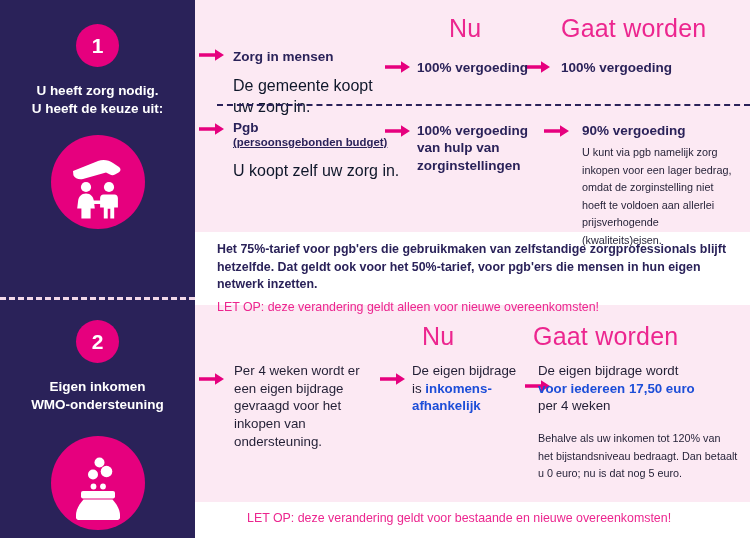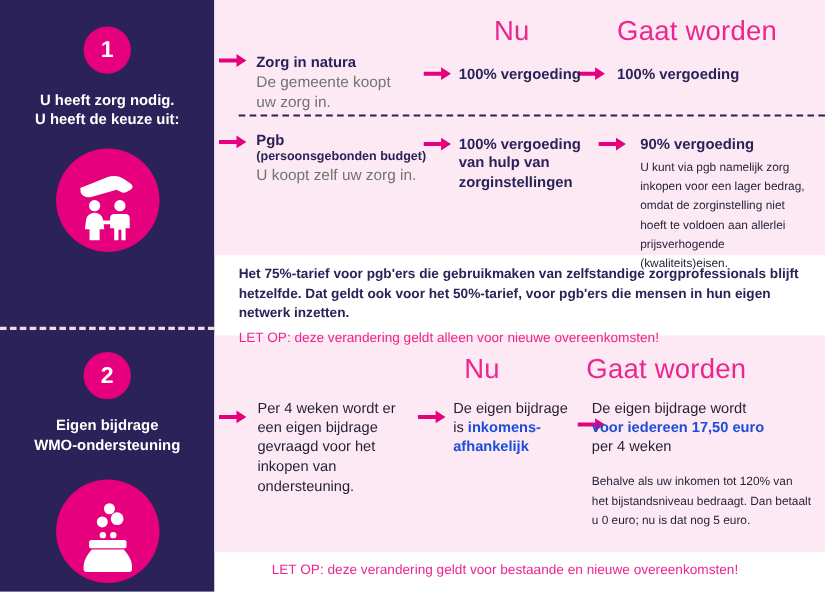--- a/index.html
+++ b/index.html
@@ -115,40 +115,41 @@
   }
 
   .cell { position: absolute; }
   .cell .hl {
     color: #2a2259;
     font-size: 13.5px;
     font-weight: bold;
     line-height: 1.28;
   }
   .cell .sub {
-    color: #737373;
-    font-size: 14px;
+    color: #0f172a;
+    font-size: 16px;
     line-height: 1.3;
-    margin-top: 0;
+    margin-top: 11px;
   }
   .cell .tiny {
     color: #221f35;
     font-size: 10.8px;
     line-height: 1.62;
   }
   .cell .body {
     color: #221f35;
     font-size: 13.3px;
     line-height: 1.33;
   }
   .cell .paren {
     color: #2a2259;
     font-size: 11.4px;
     font-weight: bold;
     line-height: 1.2;
+    text-decoration: underline;
   }
   .cell .inline-strong { color: #1d4ed8; font-weight: bold; }
 
   
   .note {
     position: absolute;
     left: 22px;
     width: 520px;
   }
   .note p {
@@ -192,21 +193,21 @@
           <rect x="41" y="65.5" width="12" height="3.4" rx="1.7" fill="#ffffff"></rect>
         </svg>
       </div>
     </div>
 
     <div class="rail-divider"></div>
 
     <div class="rail-block two">
       <div class="step-badge">2</div>
       <div class="rail-title">
-        <div>Eigen bijdrage</div>
+        <div>Eigen inkomen</div>
         <div>WMO-ondersteuning</div>
       </div>
       <div class="big-circle">
         <svg width="94" height="94" viewBox="0 0 94 94">
 
           <circle cx="48.5" cy="26.5" r="5.0" fill="#ffffff"></circle>
           <circle cx="55.5" cy="35.5" r="5.8" fill="#ffffff"></circle>
           <circle cx="42.0" cy="38.5" r="5.0" fill="#ffffff"></circle>
 
           <circle cx="42.5" cy="50.5" r="2.9" fill="#ffffff"></circle>
@@ -238,21 +239,21 @@
           <path d="M0 5.2h16v-4l9 5.8-9 5.8v-4H0z" fill="#e6007e"></path>
         </svg>
     </div>
     <div class="arrow" style="left:330px; top:60px;">
       <svg width="26" height="14" viewBox="0 0 26 14">
           <path d="M0 5.2h16v-4l9 5.8-9 5.8v-4H0z" fill="#e6007e"></path>
         </svg>
     </div>
 
     <div class="cell" style="left:38px; top:48px; width:140px;">
-      <div class="hl">Zorg in natura</div>
+      <div class="hl">Zorg in mensen</div>
       <div class="sub">
         <div>De gemeente koopt</div>
         <div>uw zorg in.</div>
       </div>
     </div>
     <div class="cell" style="left:222px; top:59px; width:120px;">
       <div class="hl">100% vergoeding</div>
     </div>
     <div class="cell" style="left:366px; top:59px; width:150px;">
       <div class="hl">100% vergoeding</div>

